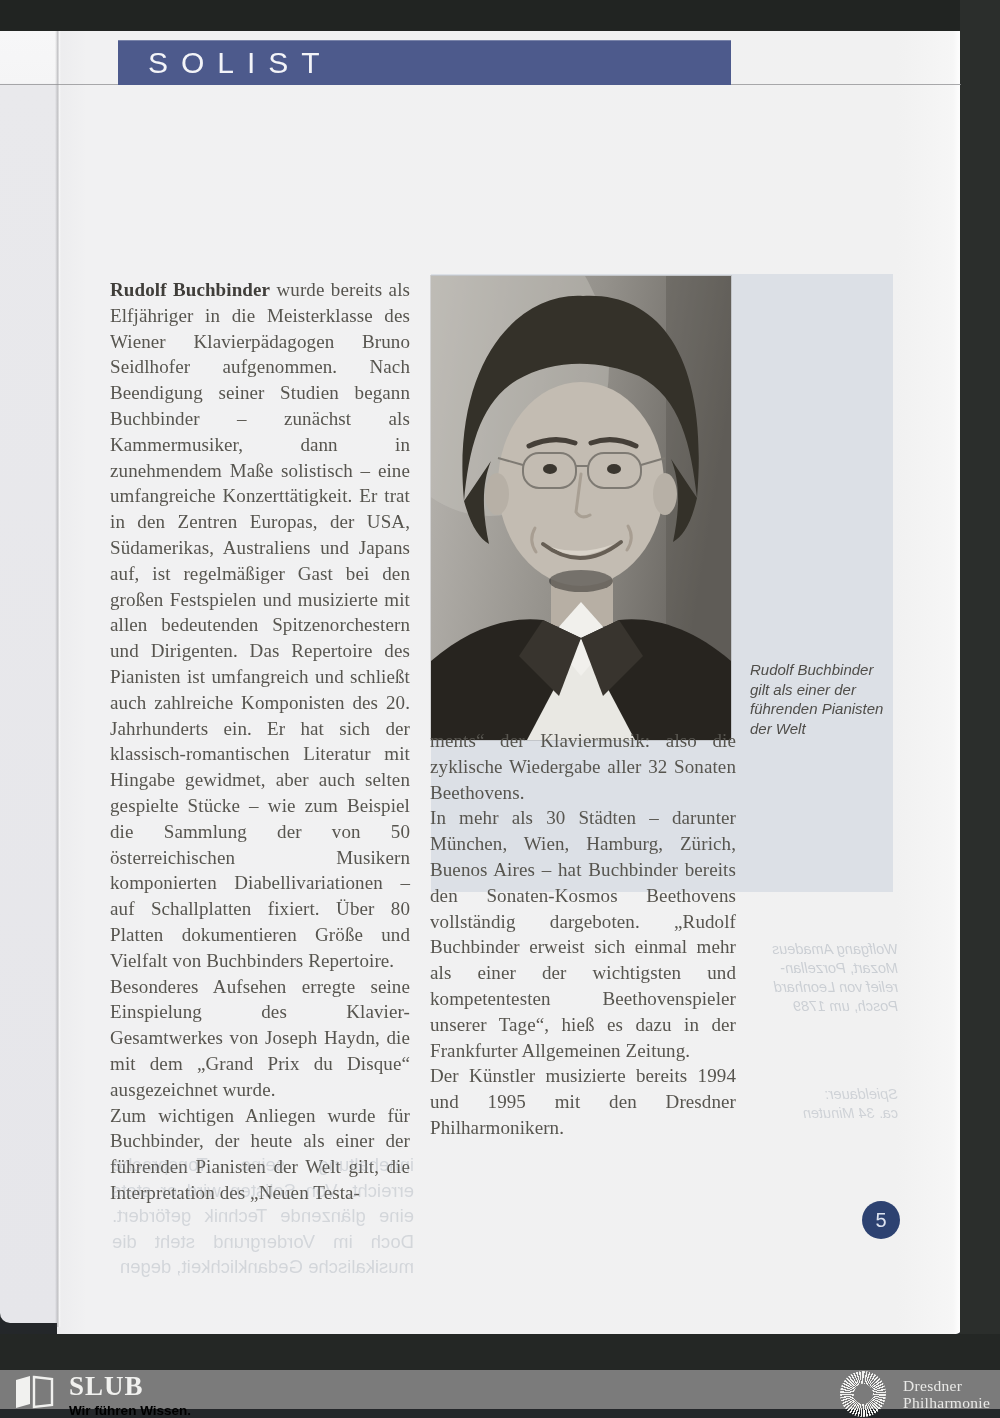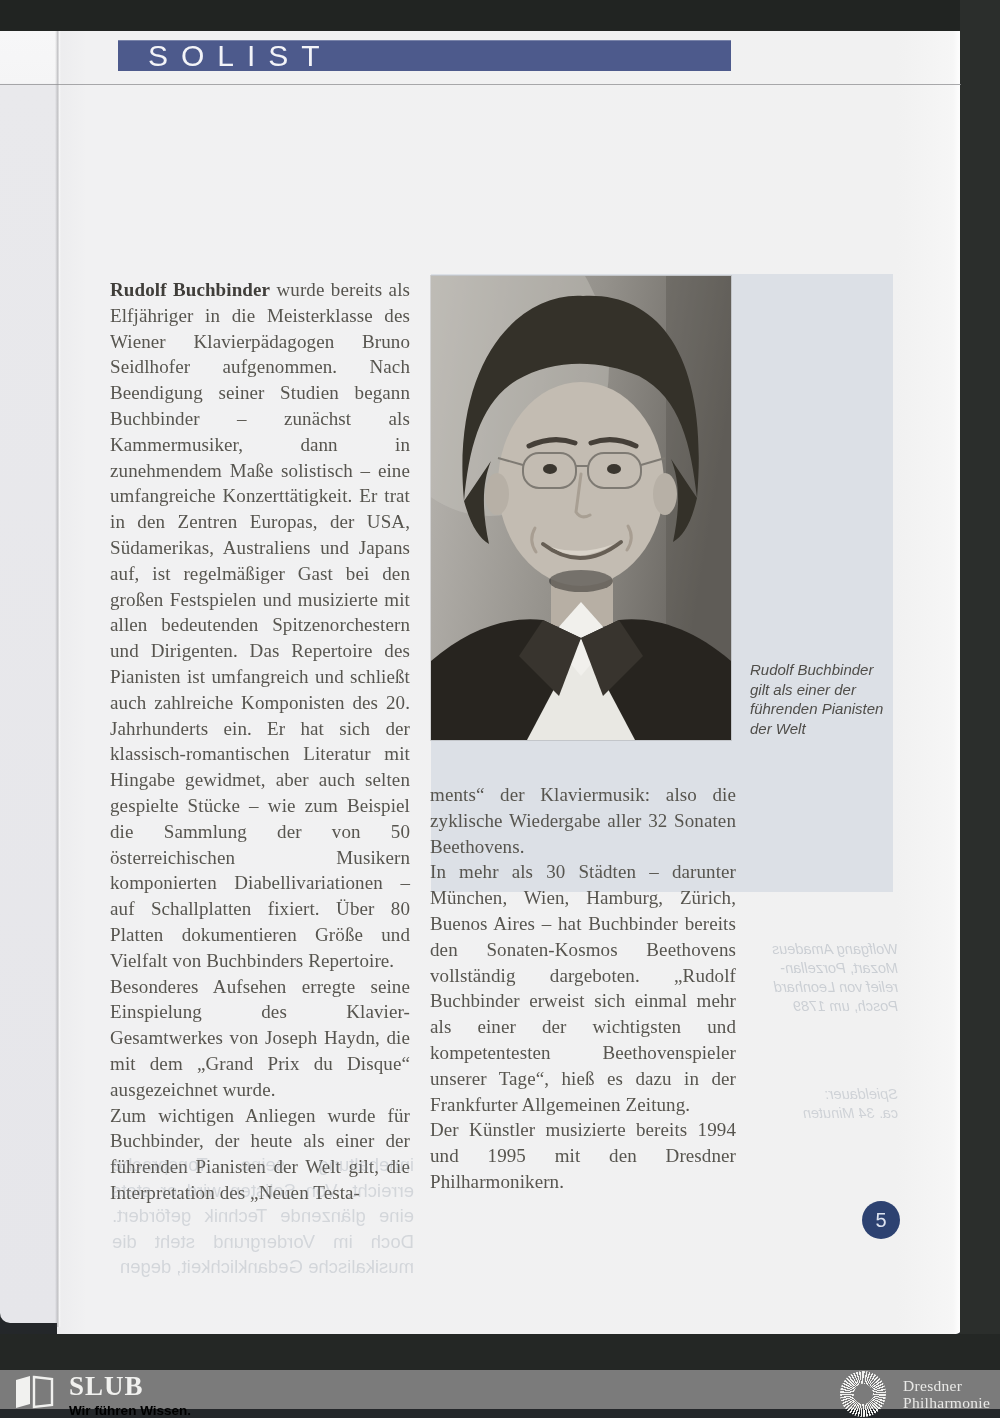--- a/index.html
+++ b/index.html
@@ -26,21 +26,21 @@
     border-bottom-right-radius:5px;
   }
   .spine-crease{
     position:absolute;left:55px;top:31px;width:6px;height:1296px;
     background:linear-gradient(90deg,rgba(0,0,0,0) 0%,rgba(90,90,95,.28) 45%,rgba(255,255,255,.5) 75%,rgba(0,0,0,0) 100%);
   }
   .top-hairline{position:absolute;left:0;top:84px;width:961px;height:1px;background:#8d8d90;opacity:.75;}
 
   
   .header-bar{
-    position:absolute;left:118px;top:40px;width:613px;height:31px;
+    position:absolute;left:118px;top:40px;width:613px;height:45px;
     display:flex;align-items:center;
     box-shadow:inset 0 1px 0 rgba(255,255,255,.25);
   }
   .header-title{
     padding-left:30px;color:#f3f4f8;font-size:30px;font-weight:300;
     letter-spacing:13px;line-height:45px;
   }
 
   
   .photo-panel{position:absolute;left:431px;top:274px;width:462px;height:618px;background:#dce0e6;}
@@ -50,21 +50,21 @@
   .photo-caption{
     position:absolute;left:750px;top:660px;width:140px;
     font-style:italic;font-size:15px;line-height:19.5px;color:#4f4d49;
     white-space:pre-line;
   }
 
   
   .col{position:absolute;color:#57554f;font-size:19px;line-height:25.8px;text-align:justify;letter-spacing:.1px;}
   .col p{margin:0;font-family:Liberation Serif, serif;}
   .col-left{left:110px;top:277px;width:300px;}
-  .col-right{left:430px;top:782px;width:306px;}
+  .col-right{left:430px;top:728px;width:306px;}
   .lead-name{font-weight:bold;color:#403e3a;}
 
   
   .page-number{
     position:absolute;left:862px;top:1201px;width:38px;height:38px;border-radius:50%;
     background:#2d4271;color:#dde3f0;display:flex;align-items:center;justify-content:center;
     font-size:20px;
   }
 
   

